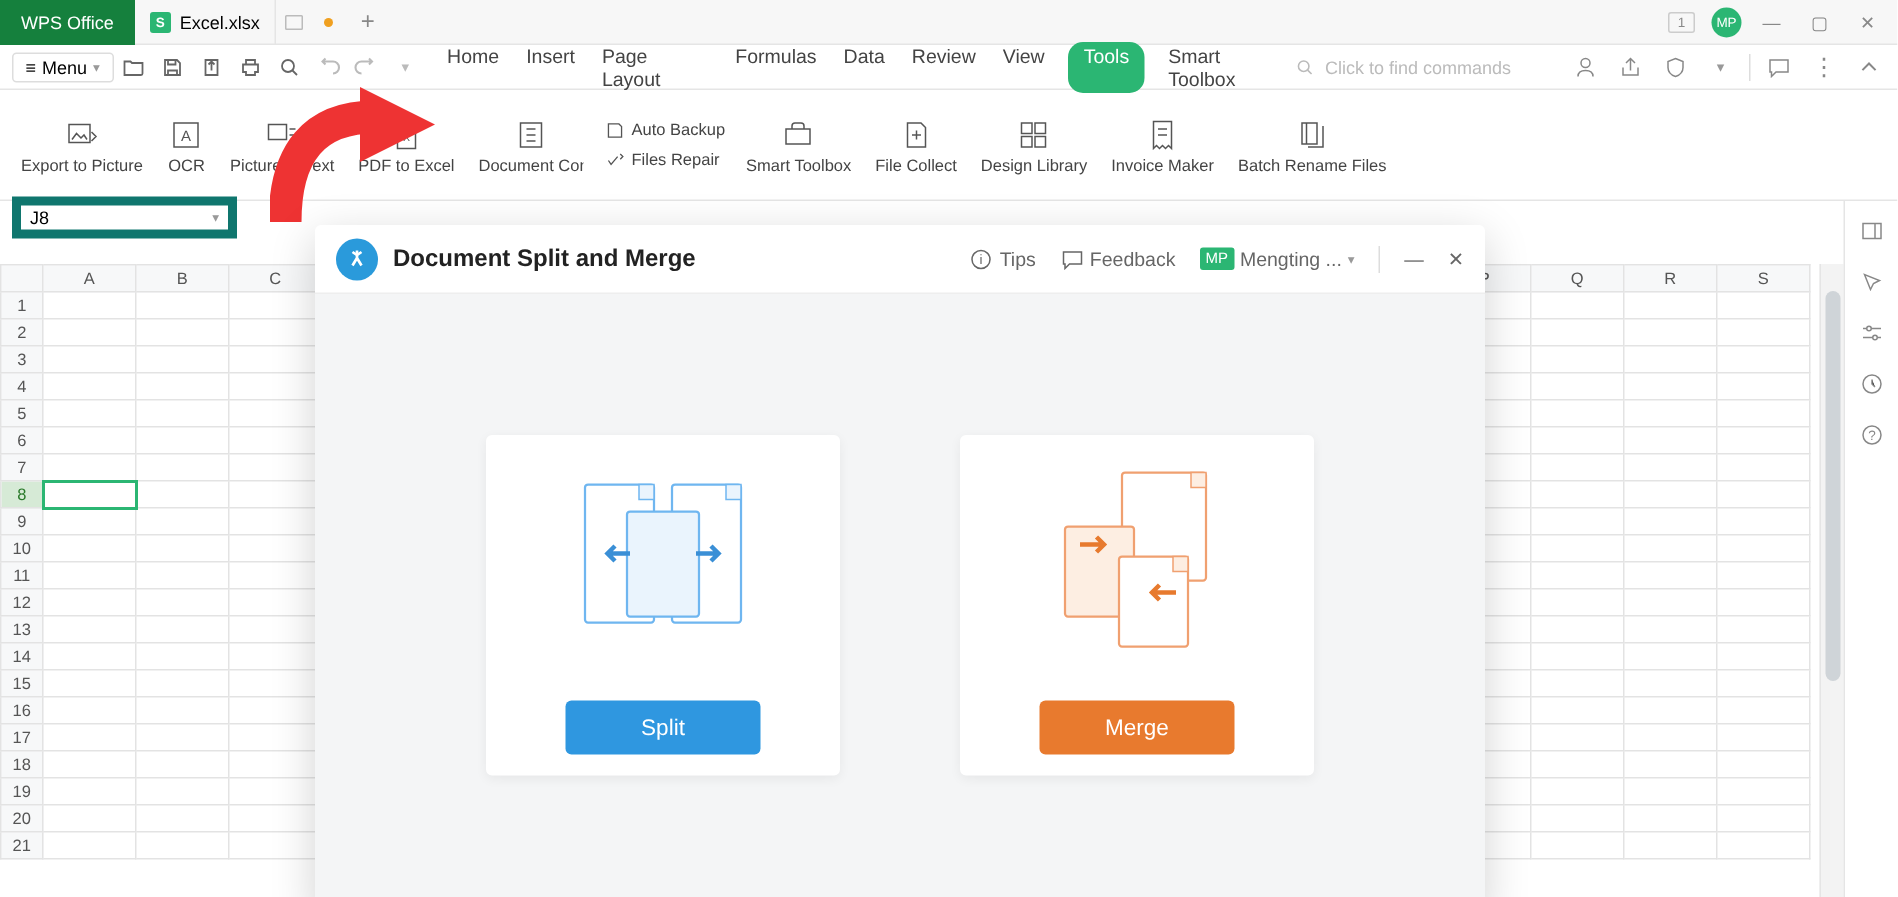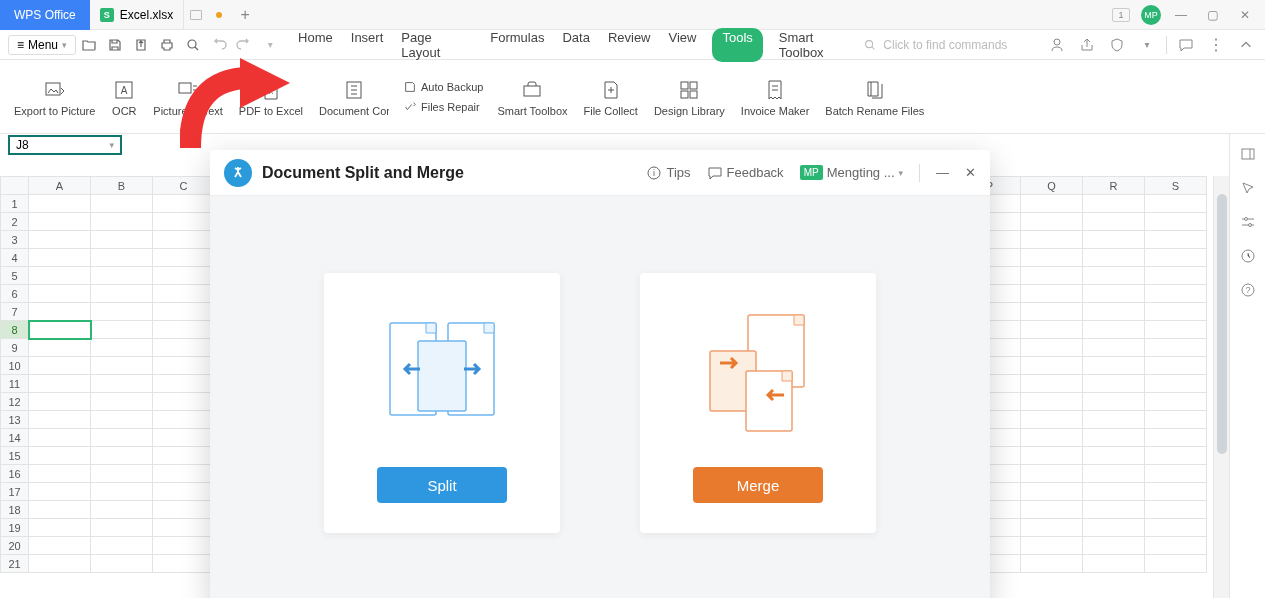--- a/index.html
+++ b/index.html
@@ -1,20 +1,20 @@
 <!DOCTYPE html>
 <html><head>
 <meta charset="utf-8">
 <style>
 * { box-sizing: border-box; margin: 0; padding: 0; font-family: -apple-system, BlinkMacSystemFont, "Segoe UI", Arial, sans-serif; }
 body { width: 1265px; height: 598px; overflow: hidden; background: #fff; position: relative; }
 
 
 .titlebar { height: 30px; display: flex; align-items: center; background: #f7f7f7; border-bottom: 1px solid #e5e5e5; }
-.app-tab { background: #3b82f6; color: #fff; height: 30px; display: flex; align-items: center; padding: 0 14px; font-size: 12px; }
+.app-tab { background: #15803d; color: #fff; height: 30px; display: flex; align-items: center; padding: 0 14px; font-size: 12px; }
 .doc-tab { height: 30px; display: flex; align-items: center; padding: 0 10px; font-size: 12px; gap: 6px; border-right: 1px solid #e5e5e5; }
 .doc-icon { width: 14px; height: 14px; background: #2bb673; border-radius: 2px; display: flex; align-items: center; justify-content: center; color: #fff; font-size: 9px; font-weight: bold; }
 .tab-add { width: 30px; height: 30px; display: flex; align-items: center; justify-content: center; color: #888; font-size: 16px; cursor: pointer; }
 .orange-dot { width: 6px; height: 6px; border-radius: 50%; background: #f0a020; margin: 0 8px; }
 .monitor-icon { width: 12px; height: 10px; border: 1px solid #bbb; border-radius: 1px; margin: 0 6px; }
 .titlebar-right { margin-left: auto; display: flex; align-items: center; gap: 8px; padding-right: 8px; }
 .win-btn { width: 24px; height: 24px; display: flex; align-items: center; justify-content: center; color: #888; cursor: pointer; font-size: 12px; }
 .win-num { border: 1px solid #ccc; border-radius: 2px; width: 18px; height: 14px; font-size: 9px; display: flex; align-items: center; justify-content: center; }
 .avatar { width: 20px; height: 20px; border-radius: 50%; background: #2bb673; color: #fff; font-size: 9px; display: flex; align-items: center; justify-content: center; }
 
@@ -32,21 +32,21 @@
 
 .ribbon { height: 74px; display: flex; align-items: stretch; padding: 4px 8px; border-bottom: 1px solid #e5e5e5; gap: 4px; }
 .ribbon-item { display: flex; flex-direction: column; align-items: center; justify-content: center; gap: 2px; font-size: 11px; color: #444; padding: 2px 6px; cursor: pointer; text-align: center; }
 .ribbon-icon { width: 26px; height: 26px; display: flex; align-items: center; justify-content: center; color: #555; }
 .ribbon-sub { display: flex; flex-direction: column; gap: 2px; justify-content: center; }
 .ribbon-sub-item { display: flex; align-items: center; gap: 4px; font-size: 11px; color: #444; padding: 2px 4px; cursor: pointer; }
 .split-merge-big { background: #eceff1; border-radius: 4px; padding: 6px 18px; display: flex; flex-direction: column; align-items: center; justify-content: center; font-size: 14px; color: #333; }
 
 
 .refrow { height: 22px; display: flex; align-items: center; padding: 2px 8px; }
-.cellref { width: 114px; border: 2px solid #0f766e; font-size: 12px; padding: 1px 6px; display: flex; align-items: center; justify-content: space-between; }
+.cellref { width: 150px; border: 6px solid #0f766e; font-size: 12px; padding: 1px 6px; display: flex; align-items: center; justify-content: space-between; }
 
 
 .sheet-wrap { position: absolute; top: 176px; left: 0; right: 36px; bottom: 0; background: #fff; }
 .sheet { border-collapse: collapse; }
 .sheet th, .sheet td { border: 1px solid #e3e3e3; font-size: 11px; color: #555; }
 .sheet th.colh { background: #f7f8f9; width: 62px; height: 18px; font-weight: normal; }
 .sheet th.rowh { background: #f7f8f9; width: 28px; height: 18px; font-weight: normal; text-align: center; }
 .sheet td { width: 62px; height: 18px; }
 .row-sel th.rowh { background: #d6ead6; color: #2a7a2a; }
 .sheet td.sel { outline: 2px solid #2bb673; outline-offset: -1px; background: #fff; }
@@ -62,21 +62,21 @@
 
 
 .dialog { position: absolute; left: 210px; top: 150px; width: 780px; height: 460px; background: #fff; border-radius: 4px; box-shadow: 0 8px 30px rgba(0,0,0,.18); display: flex; flex-direction: column; }
 .dlg-head { height: 46px; display: flex; align-items: center; padding: 0 14px; border-bottom: 1px solid #eee; gap: 10px; }
 .dlg-logo { width: 28px; height: 28px; border-radius: 50%; background: #2a9adb; display: flex; align-items: center; justify-content: center; color: #fff; }
 .dlg-title { font-size: 16px; font-weight: 600; color: #222; }
 .dlg-head-right { margin-left: auto; display: flex; align-items: center; gap: 16px; font-size: 13px; color: #666; }
 .pill { display: flex; align-items: center; gap: 4px; cursor: pointer; }
 .user-badge { background: #2bb673; color: #fff; font-size: 10px; padding: 2px 4px; border-radius: 2px; }
 .dlg-body { flex: 1; background: #f4f5f6; display: flex; align-items: center; justify-content: center; gap: 80px; }
-.card { width: 236px; height: 260px; background: #fff; border-radius: 4px; box-shadow: 0 2px 8px rgba(0,0,0,.06); display: flex; flex-direction: column; align-items: center; justify-content: center; gap: 24px; }
+.card { width: 236px; height: 227px; background: #fff; border-radius: 4px; box-shadow: 0 2px 8px rgba(0,0,0,.06); display: flex; flex-direction: column; align-items: center; justify-content: center; gap: 24px; }
 .card-btn { width: 130px; height: 36px; border-radius: 4px; color: #fff; font-size: 15px; display: flex; align-items: center; justify-content: center; cursor: pointer; }
 .btn-split { background: #2f97e0; }
 .btn-merge { background: #e87a2e; }
 .card-ill { width: 140px; height: 140px; }
 
 svg { display: block; }
 </style>
 </head>
 <body>
 

